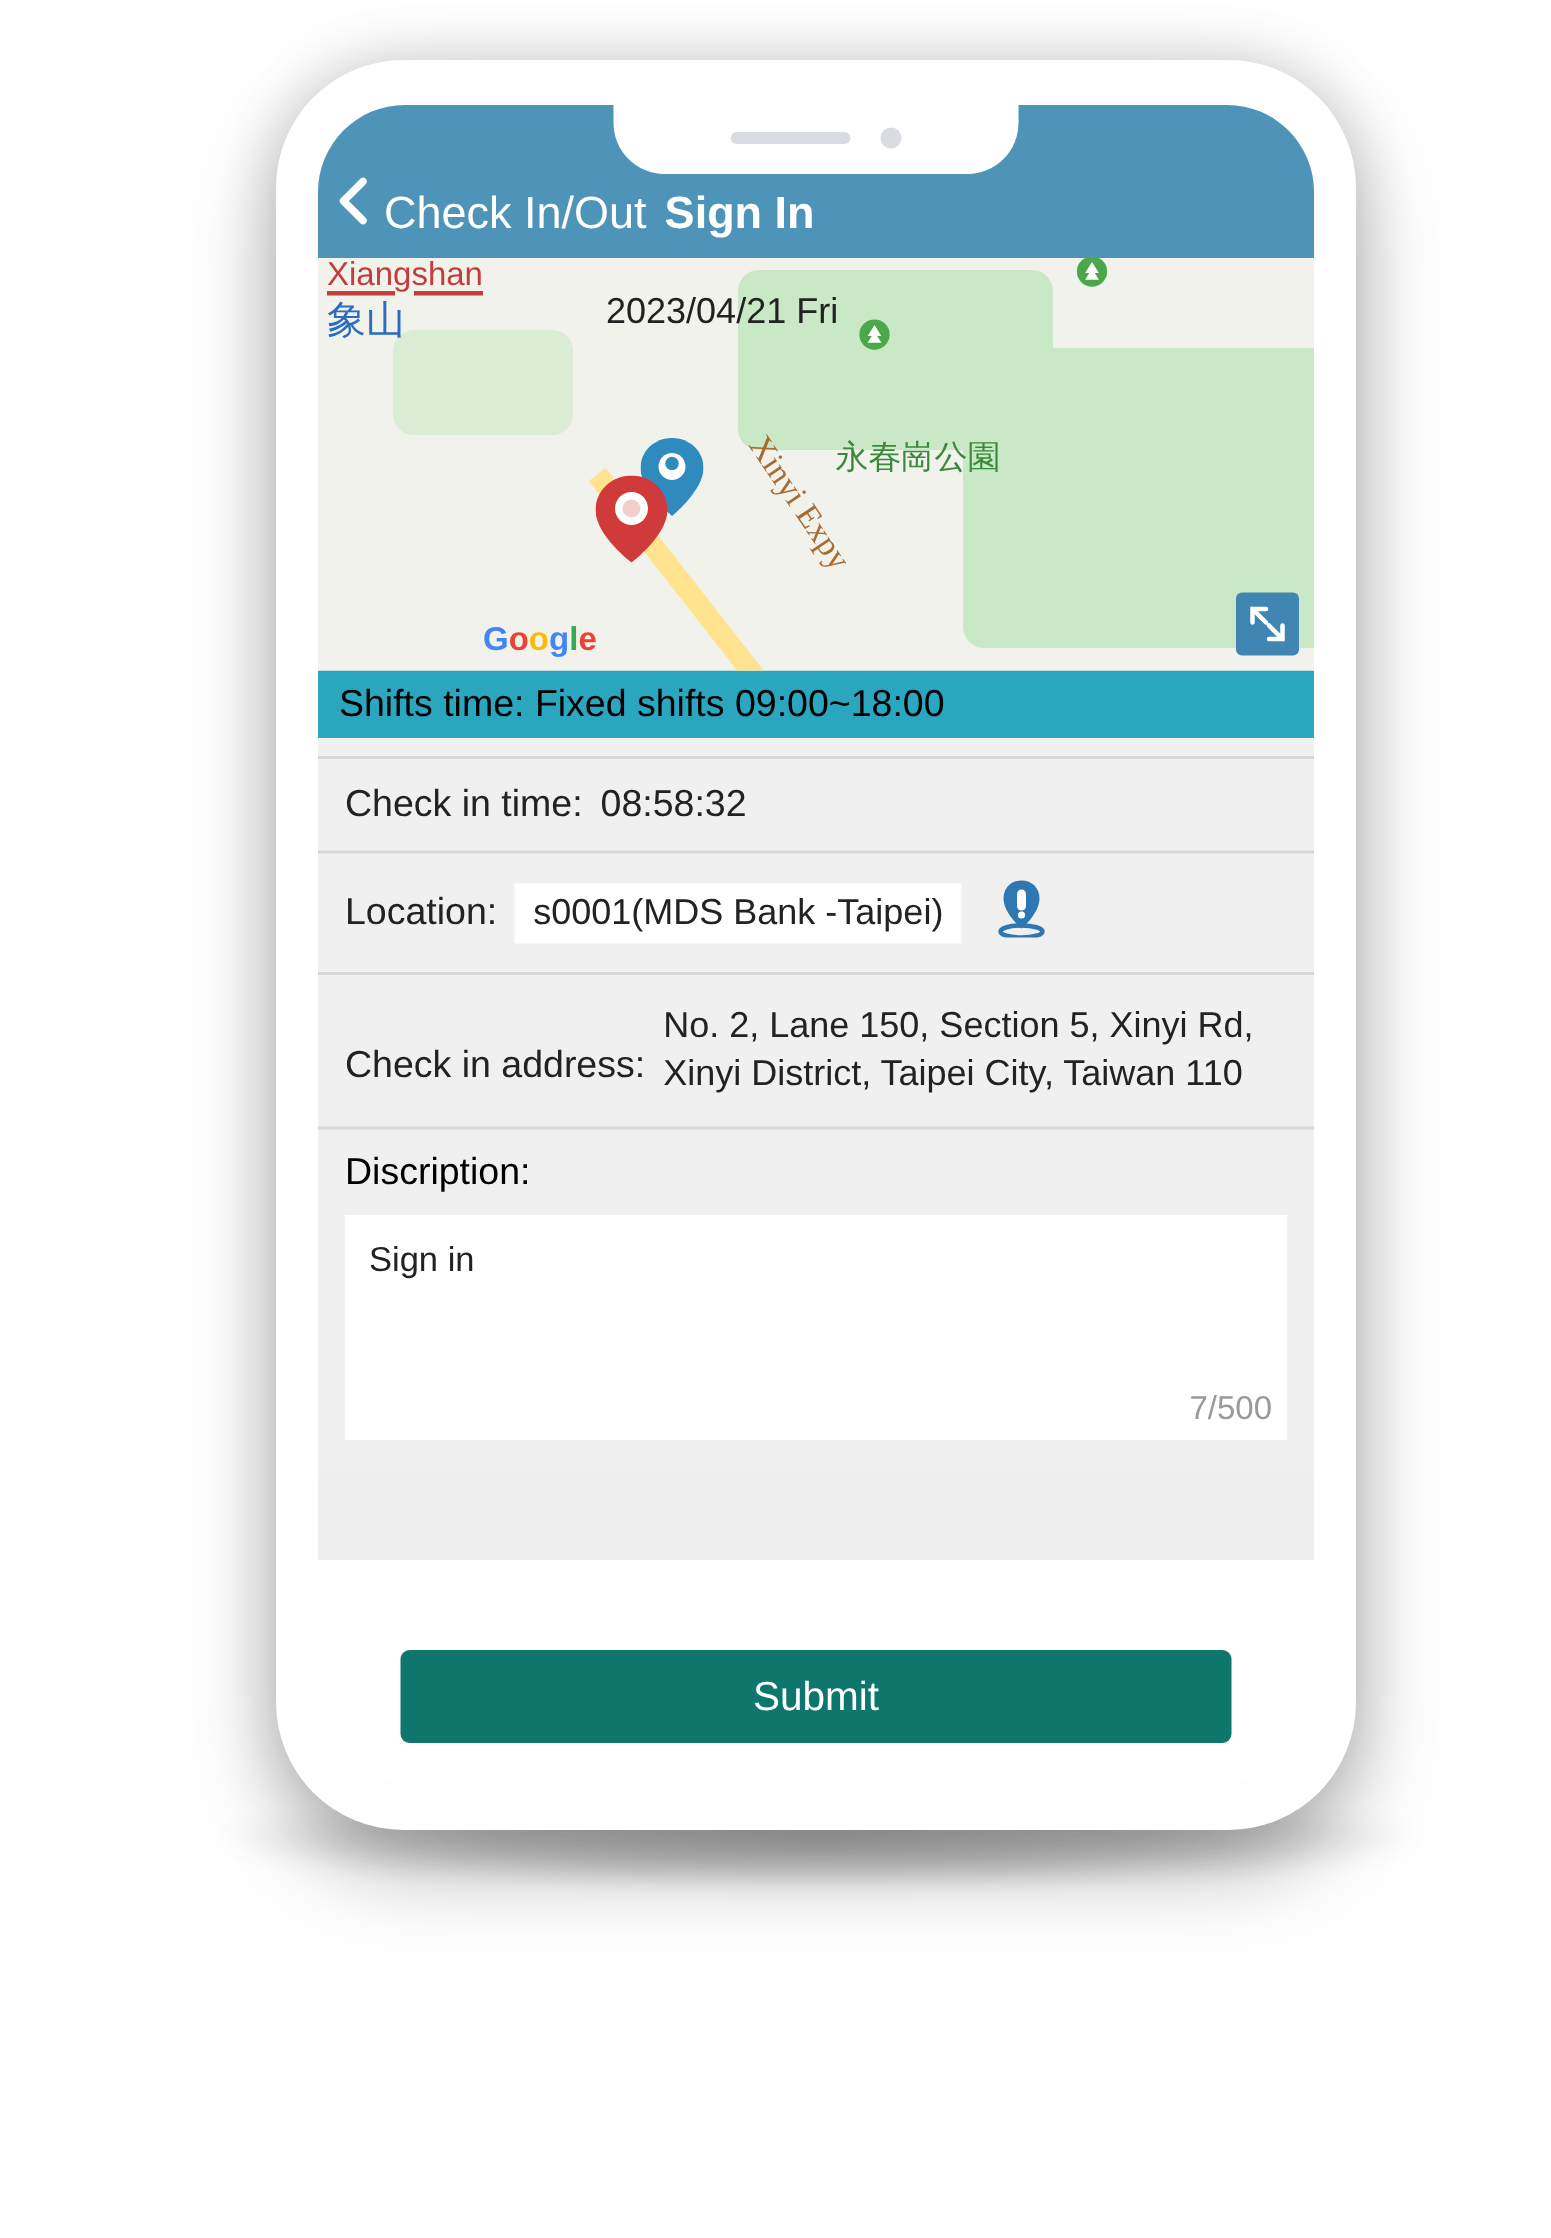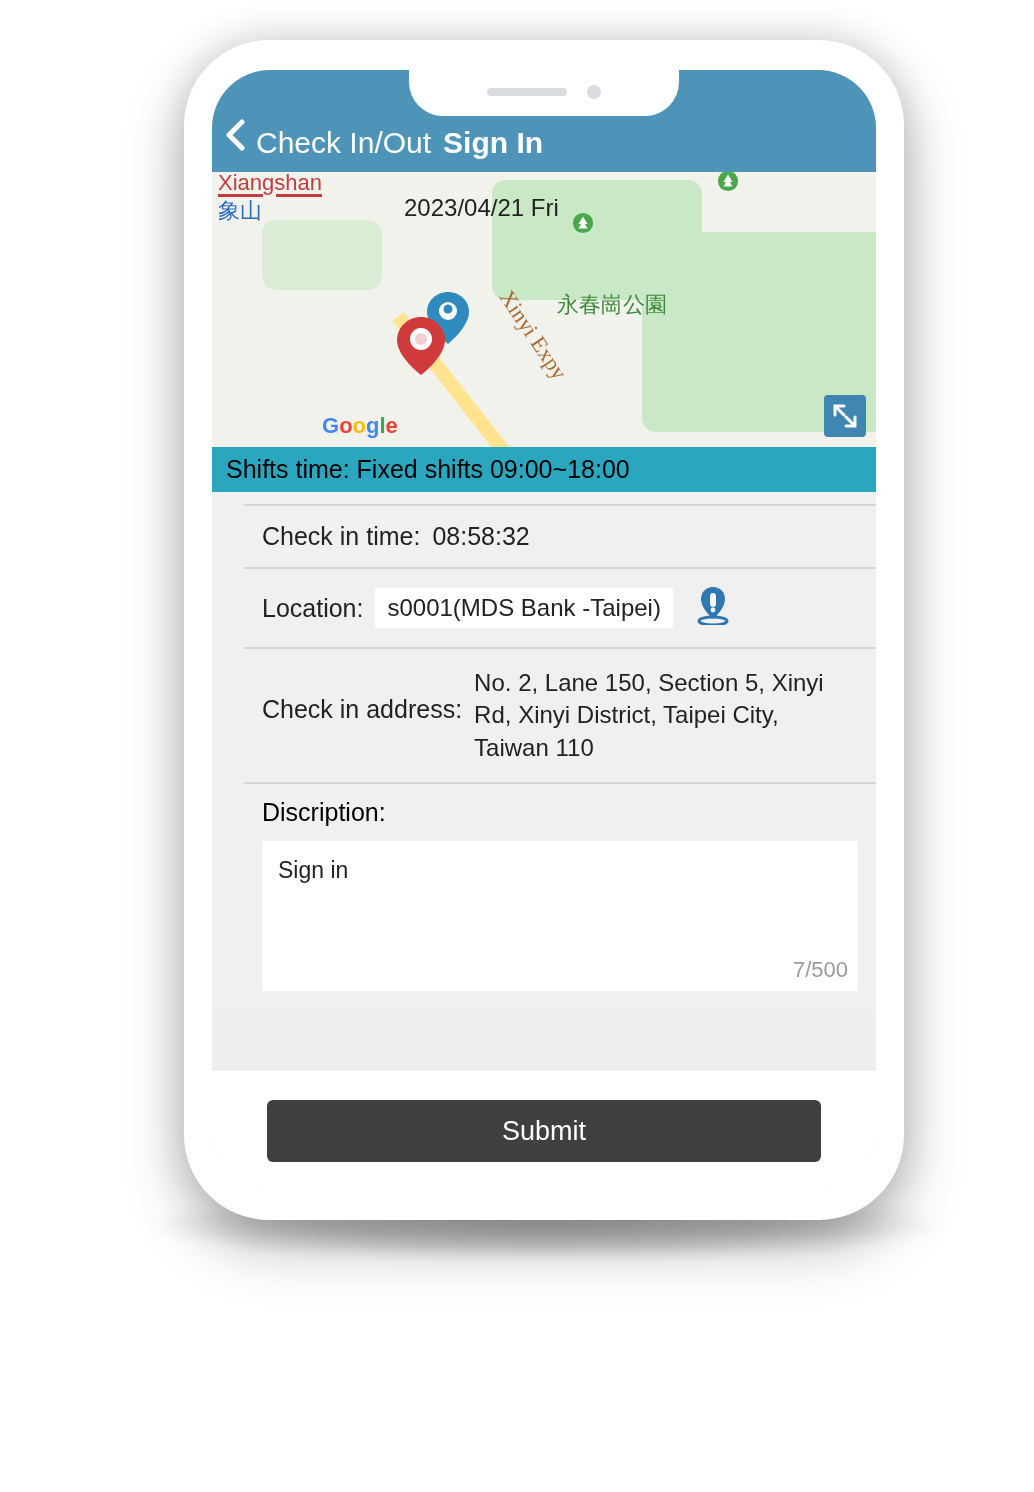--- a/index.html
+++ b/index.html
@@ -45,37 +45,37 @@
   
   .map{
     position:relative;height:275px;background:#f2f2ec;overflow:hidden;
   }
   .map-green{position:absolute;background:#c9e8c5;border-radius:14px;}
   .map-road{position:absolute;background:#ffe38f;}
   .park-label{position:absolute;color:#3b8a3b;font-family:Georgia,"Times New Roman",serif;font-size:26px;}
   .park-sub{position:absolute;color:#3b8a3b;font-size:22px;}
   .map-date{position:absolute;color:#222;font-size:24px;}
   .metro{position:absolute;color:#2b6cc1;font-size:22px;}
-  .metro .ch{display:block;font-size:22px;}
+  .metro .ch{display:block;font-size:26px;}
   .metro .en{display:block;color:#c43d3d;font-size:22px;text-decoration:underline;text-decoration-color:#c43d3d;text-decoration-thickness:3px;text-underline-offset:4px;}
   .expy{position:absolute;color:#a96b31;font-size:22px;font-family:Georgia,serif;}
   .google{position:absolute;font-size:22px;font-weight:600;}
   .google span.b{color:#4285F4;} .google span.r{color:#EA4335;} .google span.y{color:#FBBC05;} .google span.g{color:#34A853;}
   .tree-icon{position:absolute;width:22px;height:22px;}
   .pin{position:absolute;}
   .fs-btn{
     position:absolute;right:10px;bottom:10px;width:42px;height:42px;background:#3f86b3;border-radius:4px;
     display:flex;align-items:center;justify-content:center;cursor:pointer;
   }
   
   .shifts{
     background:#2aa6bf;color:#000000;font-size:25px;padding:8px 14px;
   }
   
-  .rows{background:#f0f0f0;padding-left:32px;}
+  .rows{background:#f0f0f0;}
   .row{border-bottom:2px solid #d7d7d7;display:flex;align-items:center;padding:16px 18px;font-size:25px;color:#222;}
   .row.top{border-top:2px solid #d7d7d7;margin-top:12px;}
   .row .lbl{white-space:nowrap;}
   .row .val{margin-left:12px;}
   .loc-box{
     background:#fff;padding:6px 12px;margin-left:12px;min-width:270px;font-size:24px;
   }
   .loc-pin{margin-left:22px;cursor:pointer;}
   .addrrow{align-items:flex-start;padding:18px;}
   .addrrow .val{font-size:24px;line-height:1.35;}
@@ -95,21 +95,21 @@
   .attach-corner{
     position:absolute;left:0;top:0;width:0;height:0;border-top:26px solid #7b2fb6;border-right:26px solid transparent;
   }
   .attach-label{font-size:25px;}
   .clip-btn{
     width:42px;height:42px;border-radius:8px;background:#4e90bb;display:flex;align-items:center;justify-content:center;cursor:pointer;
   }
   .spacer{flex:1;background:#fff;}
   .submit-bar{background:#fff;padding:18px 55px 28px 55px;}
   .submit-btn{
-    background:#404040;color:#fff;border:none;border-radius:6px;width:100%;height:62px;
+    background:#0f766e;color:#fff;border:none;border-radius:6px;width:100%;height:62px;
     font-size:27px;cursor:pointer;
   }
 </style>
 </head>
 <body>
 
 <div class="stage">
   <div class="phone-shadow"></div>
 
   <div class="phone">

